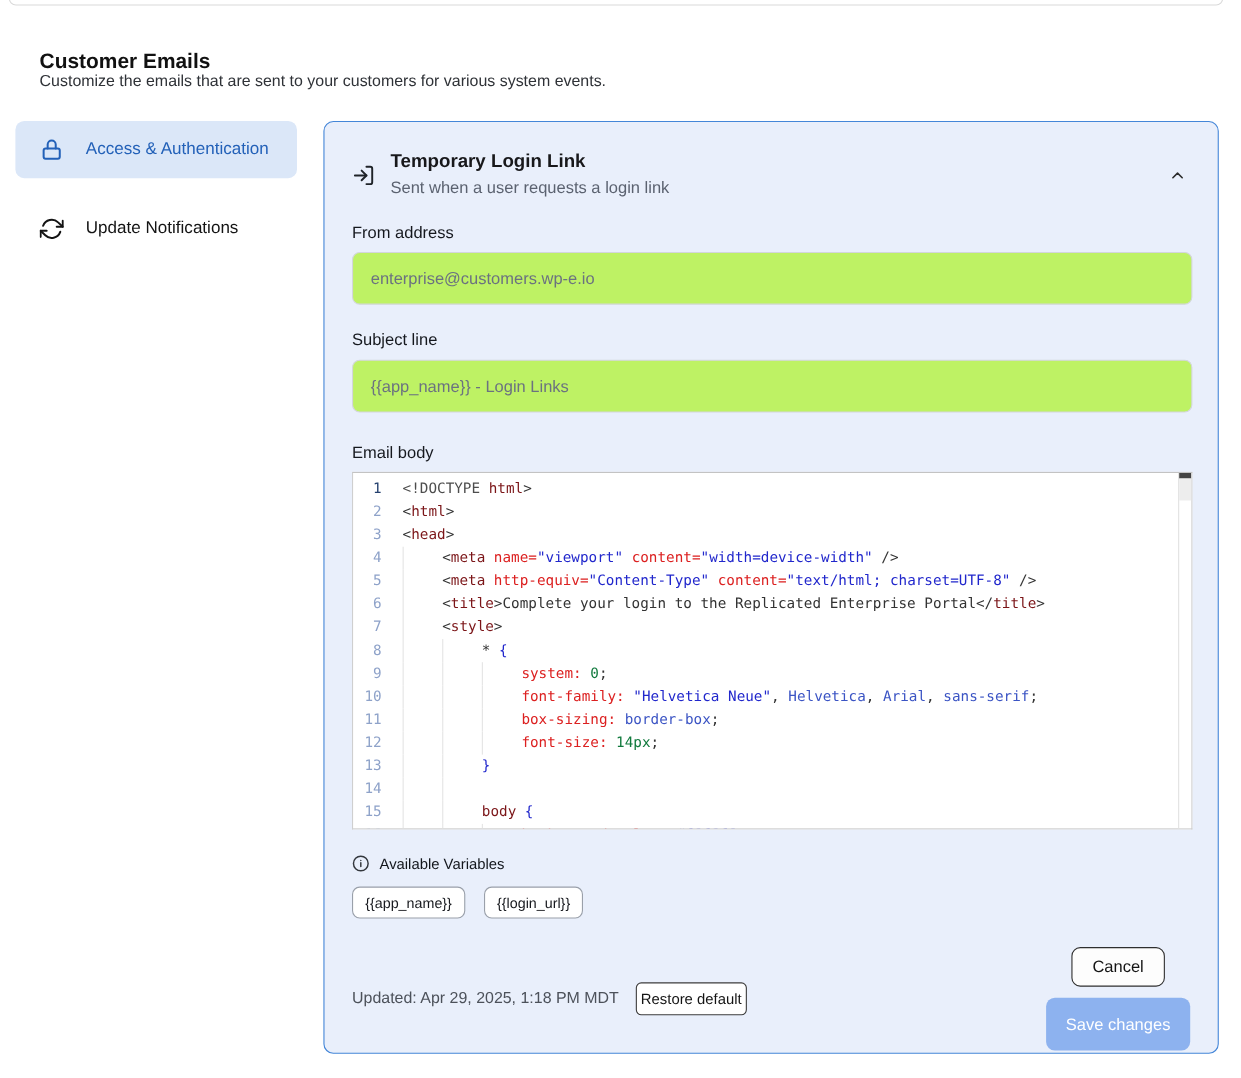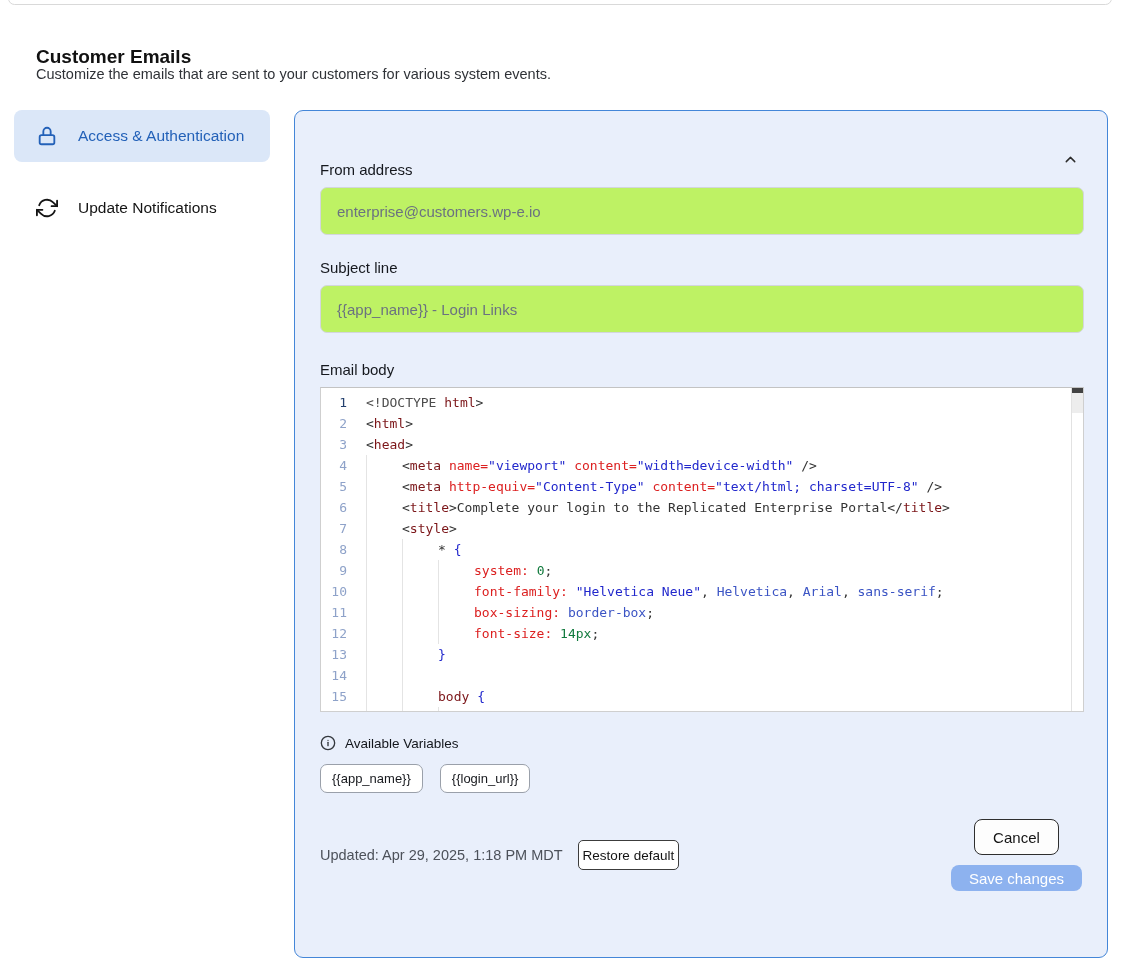--- a/index.html
+++ b/index.html
@@ -101,21 +101,21 @@
     margin-left: 15px; background: #fff; border: 1px solid #3c3c3c; border-radius: 5px;
     font-size: 13.5px; color: #141414; padding: 6px 4px; height: 30px;
   }
   .footer-right { margin-left: auto; display: flex; gap: 10px; align-items: center; flex-direction: column; }
   .btn-cancel {
     background: #fdfdfd; border: 1.5px solid #2e2e2e; border-radius: 8px;
     font-size: 15px; color: #141414; padding: 0 18px; height: 36px;
   }
   .btn-save {
     background: #8db2ef; border: none; border-radius: 8px;
-    font-size: 15px; color: #fff; padding: 0 18px; height: 26px; cursor: default;
+    font-size: 15px; color: #fff; padding: 0 18px; height: 48px; cursor: default;
   }
   svg { display: block; }
 </style>
 </head>
 <body>
 
 <div class="stage">
 
   <div class="top-hairline"></div>
 
@@ -141,20 +141,33 @@
           <path d="M1 14l4.64 4.36A9 9 0 0 0 20.49 15"></path>
         </svg>
       </span>
       <span class="side-item-label">Update Notifications</span>
     </div>
   </div>
 
   <div class="card">
     <div class="card-inner">
 
+      <div class="card-header">
+        <span class="hdr-icon">
+          <svg width="21" height="21" viewBox="0 0 24 24" fill="none" stroke="#1f2328" stroke-width="2" stroke-linecap="round" stroke-linejoin="round">
+            <path d="M15 3h4a2 2 0 0 1 2 2v14a2 2 0 0 1-2 2h-4"></path>
+            <polyline points="10 17 15 12 10 7"></polyline>
+            <line x1="15" y1="12" x2="3" y2="12"></line>
+          </svg>
+        </span>
+        <div>
+          <div class="hdr-title">Temporary Login Link</div>
+          <div class="hdr-subtitle">Sent when a user requests a login link</div>
+        </div>
+      </div>
       <button class="collapse-btn">
         <span>
           <svg width="17" height="17" viewBox="0 0 24 24" fill="none" stroke="#2b2b2b" stroke-width="2" stroke-linecap="round" stroke-linejoin="round">
             <polyline points="6 15 12 9 18 15"></polyline>
           </svg>
         </span>
       </button>
 
       <div class="field-label">From address</div>
       <input class="text-input" type="text" value="enterprise@customers.wp-e.io" style="">

